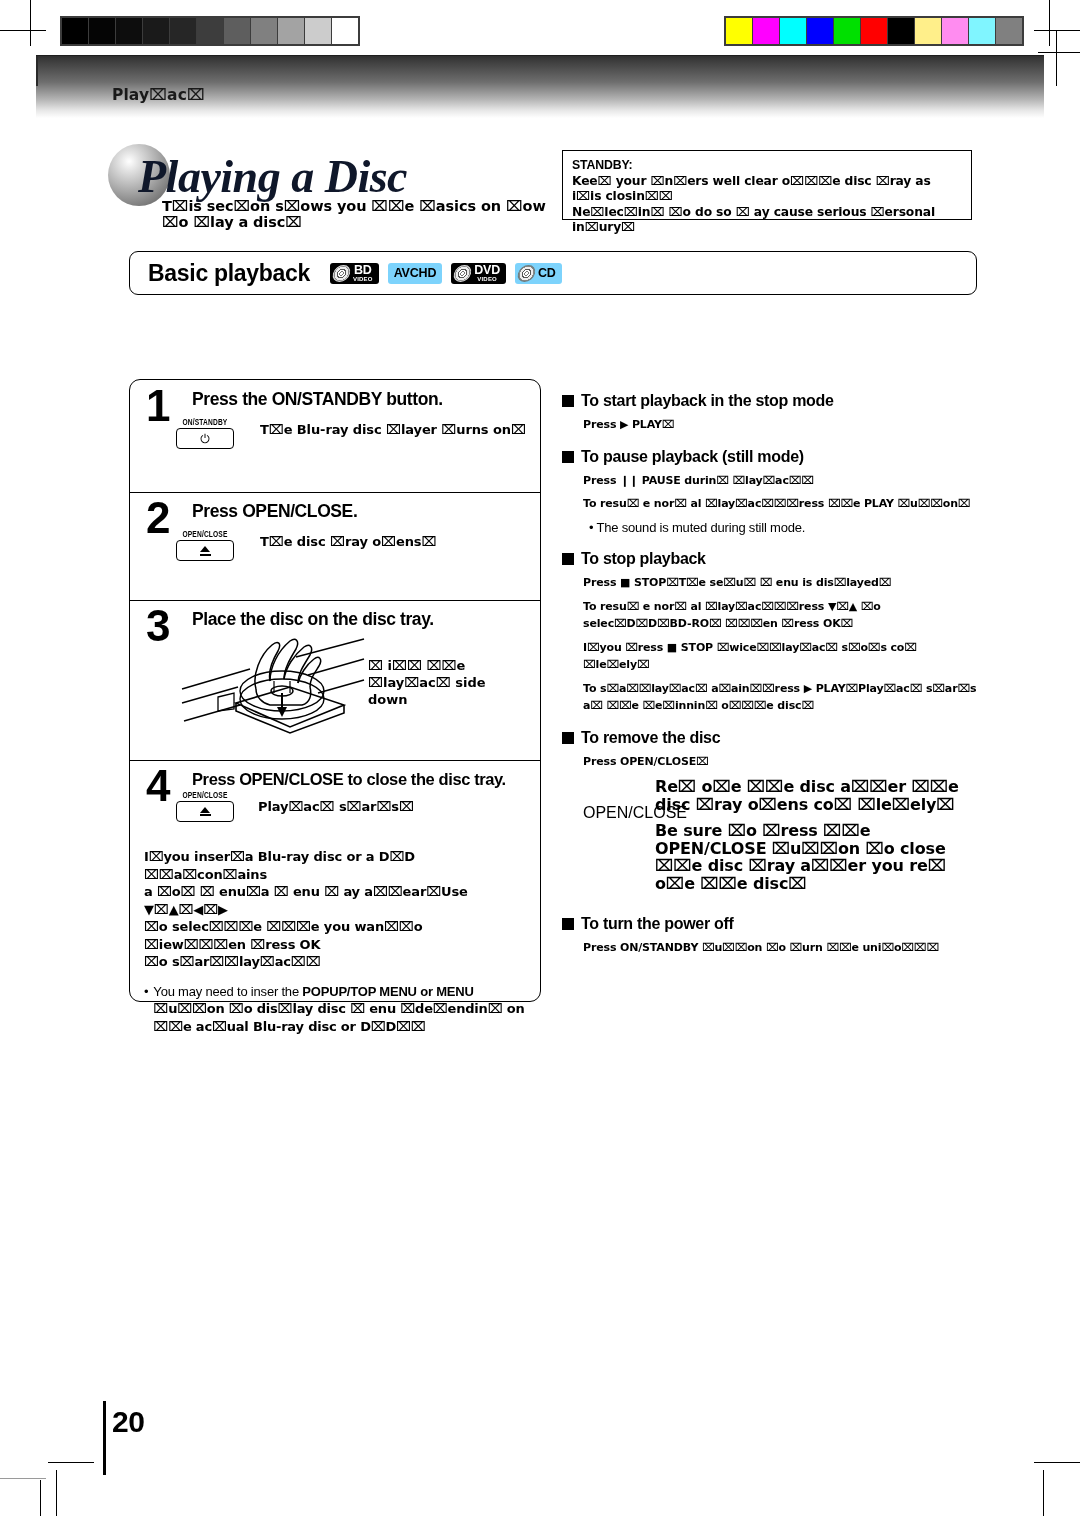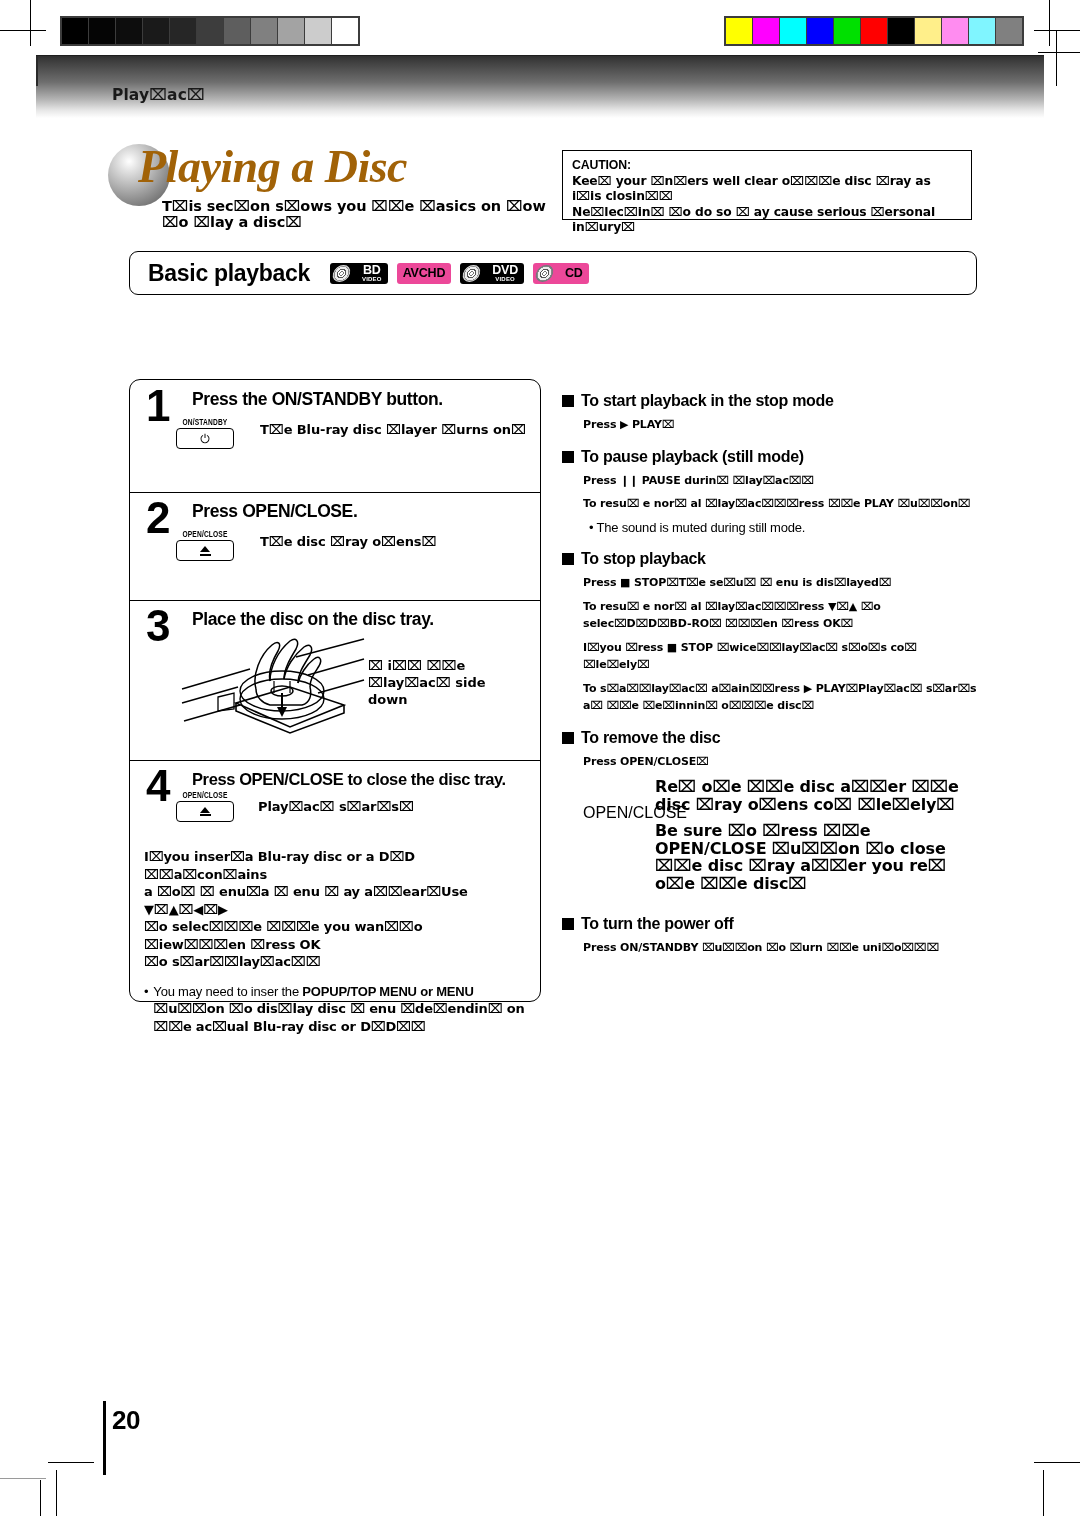--- a/index.html
+++ b/index.html
@@ -34,47 +34,47 @@
   .headerband-top-rule{position:absolute;left:36px;top:55px;width:1008px;height:2px;background:#1e1e1e;}
   .headerband-left-rule{position:absolute;left:36px;top:56px;width:2px;height:30px;background:#2a2a2a;}
 
   
   .titlewrap{position:absolute;left:108px;top:140px;width:460px;height:88px;}
   .sphere{
     position:absolute;left:0;top:4px;width:62px;height:62px;border-radius:50%;
     background:radial-gradient(circle at 34% 28%, #ffffff 0%, #e2e2e2 16%, #b9b9b9 40%, #8f8f8f 64%, #6d6d6d 84%, #9d9d9d 100%);
   }
   .maintitle{
-    position:absolute;left:30px;top:0;font-family:"Liberation Serif", serif;
-    font-style:italic;font-weight:bold;font-size:46px;letter-spacing:-.5px;color:#a16207;
+    position:absolute;left:30px;top:10px;font-family:"Liberation Serif", serif;
+    font-style:italic;font-weight:bold;font-size:46px;letter-spacing:-.5px;color:#0f172a;
   }
   .subtitle{
     position:absolute;left:54px;top:58px;font-size:14.5px;font-weight:bold;letter-spacing:-.1px;
   }
 
   
   .caution{
     position:absolute;left:562px;top:150px;width:410px;height:70px;
     border:1.5px solid #000;box-sizing:border-box;padding:7px 9px 0 9px;
   }
   .caution div{font-size:12.3px;font-weight:bold;line-height:15.6px;letter-spacing:-.15px;}
 
   
   .banner{
     position:absolute;left:129px;top:251px;width:848px;height:44px;
     border:1.6px solid #000;border-radius:9px;box-sizing:border-box;
     display:flex;align-items:center;padding-left:18px;gap:10px;
   }
   .banner .btitle{font-size:23px;font-weight:bold;letter-spacing:-.3px;margin-right:10px;}
   .badge{
-    display:inline-flex;align-items:center;gap:12px;height:21px;padding:0 6px 0 3px;
+    display:inline-flex;align-items:center;gap:3px;height:21px;padding:0 6px 0 3px;
     border-radius:3px;color:#fff;font-weight:bold;line-height:1;
   }
   .badge.dark{background:#000;color:#fff;}
-  .badge.gray{background:#ec4899;color:#000;}
+  .badge.gray{background:#7dd3fc;color:#000;}
   .badge .discicon{
     width:15px;height:15px;border-radius:50%;
     background:radial-gradient(circle at 50% 50%, #fff 0 14%, #777 14% 22%, #fff 22% 34%, #555 34% 44%, #eee 44% 62%, #888 62% 78%, #fff 78% 100%);
     transform:skewX(-14deg);flex:0 0 auto;border:1px solid #ddd;
   }
   .badge.gray .discicon{border-color:#6e7b7b;}
   .badge .lbl{display:flex;flex-direction:column;align-items:center;}
   .badge .lbl .b1{font-size:12.5px;letter-spacing:-.2px;}
   .badge .lbl .b2{font-size:6px;letter-spacing:.2px;margin-top:-1px;}
   .badge.avchd{padding:0 6px;font-size:12.5px;letter-spacing:-.2px;}
@@ -137,21 +137,21 @@
   .secbullet b{font-weight:bold;letter-spacing:-.15px;}
 
   .removewrap{display:flex;gap:10px;margin-top:8px;margin-left:21px;}
   .removewrap .kc{width:62px;flex:0 0 auto;padding-top:26px;}
   .removewrap .rtext{flex:1;}
   .removewrap .rtext p{margin:0 0 9px 0;font-size:16px;font-weight:bold;line-height:17.5px;letter-spacing:-.15px;}
 
   
   .pagenum{position:absolute;left:103px;top:1401px;display:flex;align-items:flex-start;}
   .pagenum .rule{width:3px;height:74px;background:#000;margin-right:6px;}
-  .pagenum .num{font-size:26px;font-weight:bold;letter-spacing:-.5px;line-height:1;padding-top:6px;}
+  .pagenum .num{font-size:30px;font-weight:bold;letter-spacing:-.5px;line-height:1;padding-top:6px;}
 
   .tofu{font-family:"DejaVu Sans", sans-serif;}
 </style>
 </head>
 <body>
 
 <div class="page">
 
   <div class="crop h" style="left:0px;top:30px;"></div>
   <div class="crop v" style="left:30px;top:0px;"></div>
@@ -199,21 +199,21 @@
     <div class="tabtext tofu">Play⌧ac⌧</div>
   </div>
 
   <div class="titlewrap">
     <div class="sphere"></div>
     <div class="maintitle">Playing a Disc</div>
     <div class="subtitle tofu">T⌧is sec⌧on s⌧ows you ⌧⌧e ⌧asics on ⌧ow ⌧o ⌧lay a disc⌧</div>
   </div>
 
   <div class="caution">
-    <div>CAUTION:</div>
+    <div>STANDBY:</div>
     <div class="tofu">Kee⌧ your ⌧n⌧ers well clear o⌧⌧⌧e disc ⌧ray as i⌧is closin⌧⌧</div>
     <div class="tofu">Ne⌧lec⌧in⌧ ⌧o do so ⌧ ay cause serious ⌧ersonal in⌧ury⌧</div>
   </div>
 
   <div class="banner">
     <div class="btitle">Basic playback</div>
     <div id="badge-row" style="display:flex;gap:9px;align-items:center;">
         <div class="badge dark">
           <span class="discicon"></span>
           <span class="lbl">

